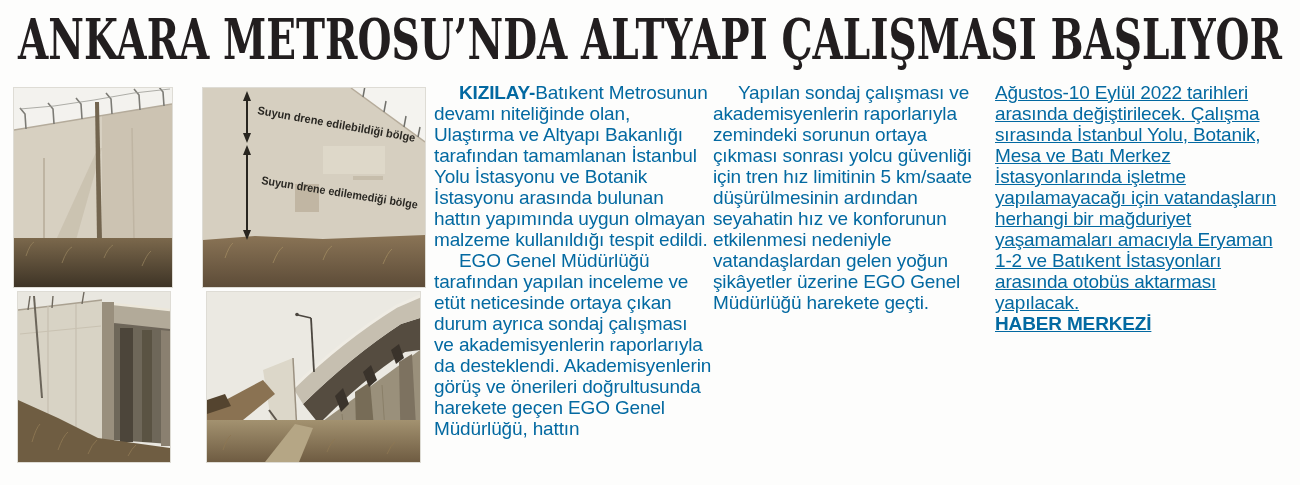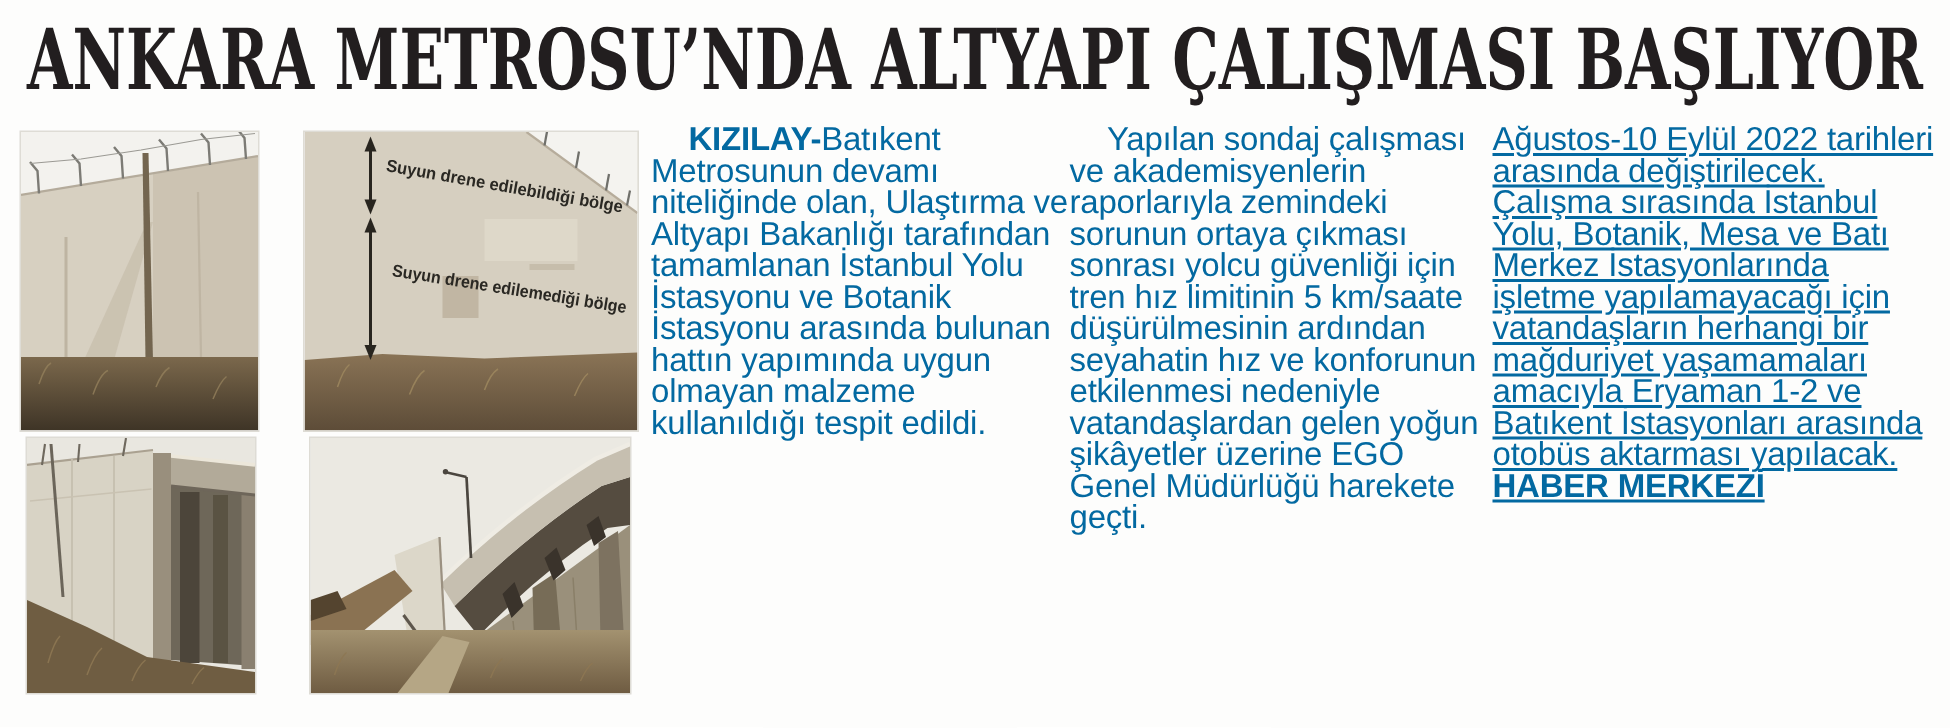--- a/index.html
+++ b/index.html
@@ -14,21 +14,21 @@
 
   .photo{position:absolute;outline:1px solid #dedcd5;background:#efeee9;}
   .photo svg{display:block;}
   .p1{left:14px;top:88px;width:158px;height:199px;}
   .p2{left:203px;top:88px;width:222px;height:199px;}
   .p3{left:18px;top:292px;width:152px;height:170px;}
   .p4{left:207px;top:292px;width:213px;height:170px;}
 
   .col{
     position:absolute;top:82px;
-    font-size:22px;line-height:21px;letter-spacing:-0.15px;
+    font-size:19px;line-height:21px;letter-spacing:-0.15px;
     text-align:left;
   }
   .col p{margin:0;}
   .col1{left:434px;width:278px;}
   .col2{left:713px;width:278px;}
   .col3{left:995px;width:296px;text-decoration:underline;}
   .indent{text-indent:25px;}
   .lead{font-weight:bold;}
   .byline{font-weight:bold;padding-right:24px;}
   .ann-text{font-weight:600;fill:#2a2823;}
@@ -194,20 +194,21 @@
       <g>
         <line x1="104" y1="26" x2="107" y2="80" stroke="#4b463f" stroke-width="1.8"></line>
         <path d="M104,26 l-13,-3" stroke="#4b463f" stroke-width="1.6" fill="none"></path>
         <circle cx="90" cy="22.5" r="1.8" fill="#4b463f"></circle>
       </g>
     </svg>
   </div>
 
   <div class="col col1">
     <p class="indent"><b class="lead">KIZILAY-</b><span>Batıkent Metrosunun devamı niteliğinde olan, Ulaştırma ve Altyapı Bakanlığı tarafından tamamlanan İstanbul Yolu İstasyonu ve Botanik İstasyonu arasında bulunan hattın yapımında uygun olmayan malzeme kullanıldığı tespit edildi.</span></p>
+    <p class="indent">EGO Genel Müdürlüğü tarafından yapılan inceleme ve etüt neticesinde ortaya çıkan durum ayrıca sondaj çalışması ve akademisyenlerin raporlarıyla da desteklendi. Akademisyenlerin görüş ve önerileri doğrultusunda harekete geçen EGO Genel Müdürlüğü, hattın</p>
   </div>
 
   <div class="col col2">
     <p class="indent">Yapılan sondaj çalışması ve akademisyenlerin raporlarıyla zemindeki sorunun ortaya çıkması sonrası yolcu güvenliği için tren hız limitinin 5 km/saate düşürülmesinin ardından seyahatin hız ve konforunun etkilenmesi nedeniyle vatandaşlardan gelen yoğun şikâyetler üzerine EGO Genel Müdürlüğü harekete geçti.</p>
   </div>
 
   <div class="col col3">
     <p>Ağustos-10 Eylül 2022 tarihleri arasında değiştirilecek. Çalışma sırasında İstanbul Yolu, Botanik, Mesa ve Batı Merkez İstasyonlarında işletme yapılamayacağı için vatandaşların herhangi bir mağduriyet yaşamamaları amacıyla Eryaman 1-2 ve Batıkent İstasyonları arasında otobüs aktarması yapılacak.</p>
     <p class="byline">HABER MERKEZİ</p>
   </div>

